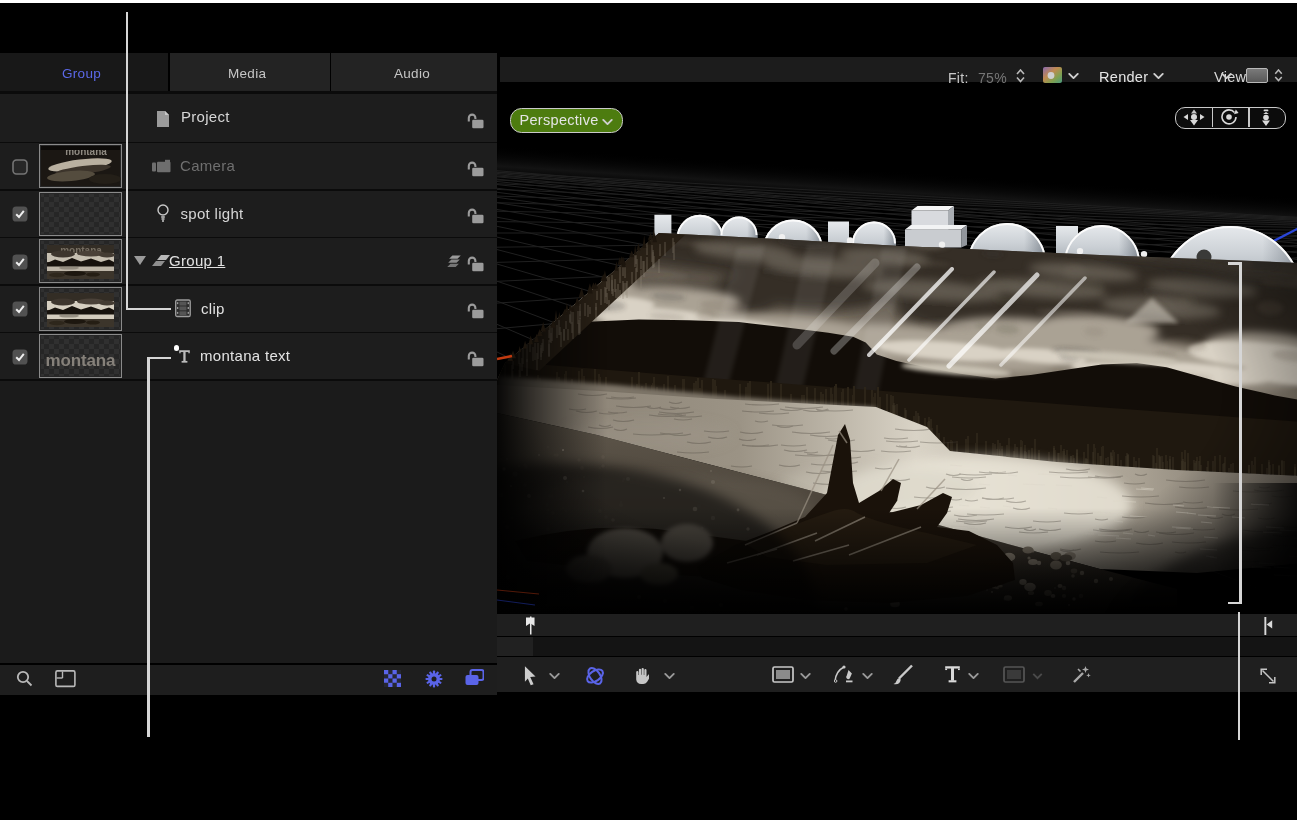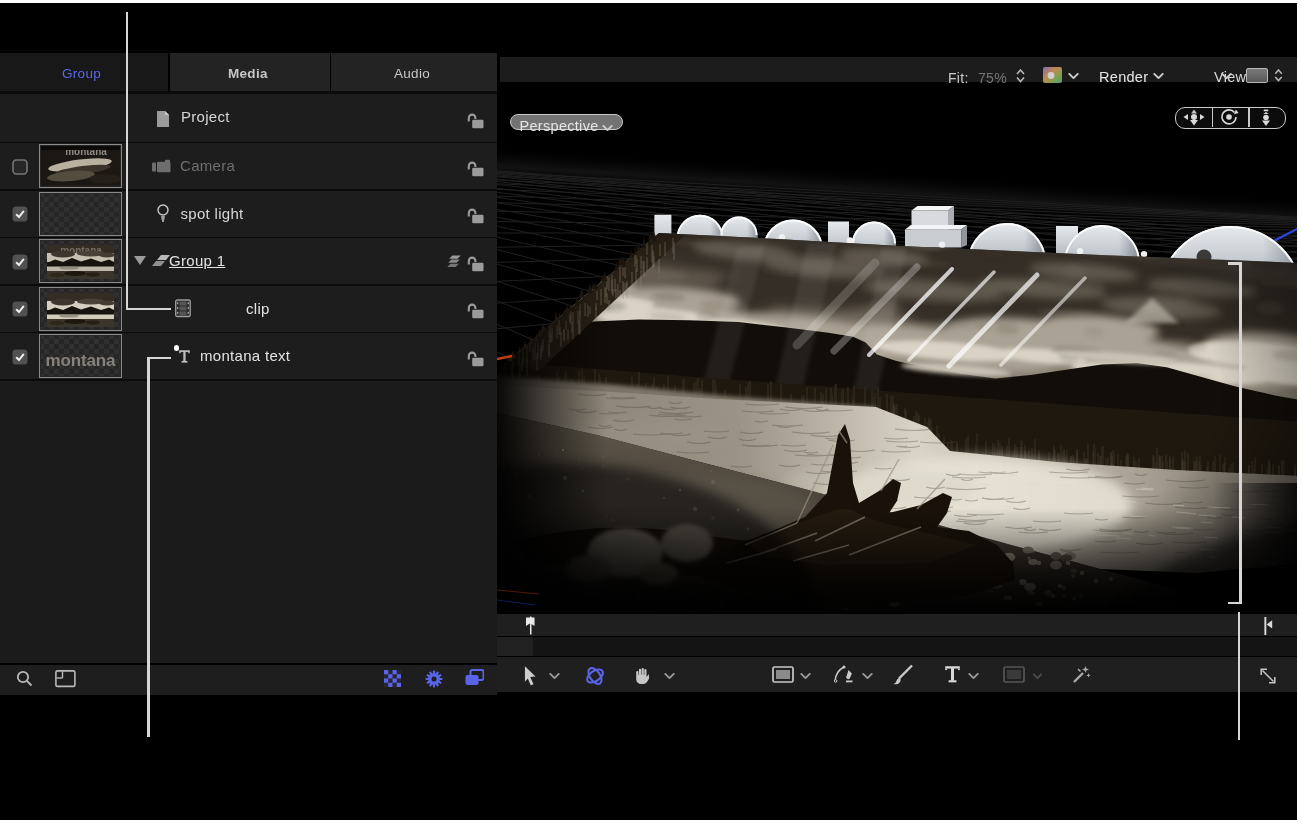--- a/index.html
+++ b/index.html
@@ -1,19 +1,19 @@
 <!DOCTYPE html>
 <html><head><meta charset="utf-8"><style>html,body{margin:0;padding:0;background:#fff;width:1302px;height:826px;overflow:hidden}*{box-sizing:border-box;font-family:"Liberation Sans",sans-serif}span{transform:translateZ(0)}.abs{position:absolute}</style></head><body>
 <div class="abs" style="left:0;top:0;width:1302px;height:826px;background:#000">
     <div class="abs" style="left:0;top:50px;width:497px;height:41px;background:#000">
       <div class="abs" style="left:0;top:3px;width:168px;height:38px;background:#181818"></div>
       <div class="abs" style="left:169.5px;top:3px;width:160px;height:38px;background:#232323"></div>
       <div class="abs" style="left:331px;top:3px;width:166px;height:38px;background:#232323"></div>
       <span style="position:absolute;left:62px;top:16px;font-size:13.5px;color:#5b68e8;font-weight:400;letter-spacing:0.3px;white-space:nowrap;">Group</span>
-      <span style="position:absolute;left:228px;top:16px;font-size:13.5px;color:#c6c6c6;font-weight:700;letter-spacing:0.3px;white-space:nowrap;">Media</span>
+      <span style="position:absolute;left:228px;top:16px;font-size:13.5px;color:#c6c6c6;font-weight:400;letter-spacing:0.3px;white-space:nowrap;">Media</span>
       <span style="position:absolute;left:394px;top:16px;font-size:13.5px;color:#c6c6c6;font-weight:400;letter-spacing:0.3px;white-space:nowrap;">Audio</span>
     </div>
     <div class="abs" style="left:0;top:91px;width:497px;height:572px;background:#0b0b0b">
       <div class="abs" style="left:0;top:3px;width:497px;height:285px;background:#1d1d1d"></div>
       <div class="abs" style="left:0;top:288px;width:497px;height:284px;background:#1b1b1b"></div>
       <div class="abs" style="left:0;top:50.5px;width:497px;height:1.5px;background:#0b0b0b"></div>
       <div class="abs" style="left:0;top:98px;width:497px;height:1.5px;background:#0b0b0b"></div>
       <div class="abs" style="left:0;top:145.5px;width:497px;height:1.5px;background:#0b0b0b"></div>
       <div class="abs" style="left:0;top:193px;width:497px;height:1.5px;background:#0b0b0b"></div>
       <div class="abs" style="left:0;top:240.5px;width:497px;height:1.5px;background:#0b0b0b"></div>
@@ -176,21 +176,21 @@
         <rect x="4.6" y="12.4" width="7.2" height="4" fill="#555"></rect>
         <g fill="#9b9b9b">
           <rect x="2" y="3" width="1.4" height="2"></rect>
           <rect x="2" y="8" width="1.4" height="2"></rect>
           <rect x="2" y="13" width="1.4" height="2"></rect>
           <rect x="13" y="3" width="1.4" height="2"></rect>
           <rect x="13" y="8" width="1.4" height="2"></rect>
           <rect x="13" y="13" width="1.4" height="2"></rect>
         </g>
       </svg>
-      <span style="position:absolute;left:201px;top:15.5px;font-size:15px;color:#e2e2e2;font-weight:400;letter-spacing:0.3px;white-space:nowrap;margin-left:45px;">clip</span>
+      <span style="position:absolute;left:201px;top:15.5px;font-size:15px;color:#e2e2e2;font-weight:400;letter-spacing:0.3px;white-space:nowrap;">clip</span>
       <svg style="position:absolute;left:466px;top:18px" width="18" height="17" viewBox="0 0 18 17">
         <path d="M2.8 9.5 v-3.6 a3.3 3.3 0 0 1 6.6 0 v1.2" fill="none" stroke="#9b9b9b" stroke-width="2.1"></path>
         <rect x="6.2" y="7.8" width="11.3" height="8.4" rx="1.3" fill="#9b9b9b"></rect>
       </svg>
     </div>
     <div style="position:absolute;left:0;top:331.5px;width:497px;height:47.5px">
       <svg style="position:absolute;left:11.5px;top:17px" width="16" height="16" viewBox="0 0 16 16">
         <rect x="0.5" y="0.5" width="15" height="15" rx="3.6" fill="#515151"></rect>
         <path d="M4.2 8.2 L7 11 L11.8 4.8" fill="none" stroke="#efefef" stroke-width="2"></path>
       </svg>
@@ -1451,21 +1451,21 @@
         <polygon points="43.5,238.6 46.2,228.9 48.8,238.6"></polygon>
         <polygon points="124.7,174.3 126.7,163.5 128.7,174.3"></polygon>
         <polygon points="150.5,151.4 152.3,145.0 154.1,151.4"></polygon>
         <polygon points="117.5,177.7 119.4,168.4 121.3,177.7"></polygon>
         <polygon points="90.0,200.4 92.9,190.3 95.7,200.4"></polygon>
       </g>
       <line x1="0" y1="266" x2="15" y2="263" stroke="#c23a10" stroke-width="2.6"></line>
       <line x1="0" y1="507" x2="38" y2="512" stroke="#2338b0" stroke-width="1.2" opacity="0.5"></line>
       <line x1="0" y1="497" x2="42" y2="501" stroke="#a03010" stroke-width="1.2" opacity="0.5"></line>
     </svg>
-    <div class="abs" style="left:510px;top:114px;width:113px;height:16px;border:1.5px solid #c9c9c9;border-radius:11.5px;background:#737373">
+    <div class="abs" style="left:510px;top:108px;width:113px;height:25px;border:1.5px solid #c9c9c9;border-radius:11.5px;background:#4d7c0f">
       <span style="position:absolute;left:8.5px;top:3px;font-size:14.5px;color:#e5e5e5;font-weight:400;letter-spacing:0.3px;white-space:nowrap;">Perspective</span>
       <svg style="position:absolute;left:91px;top:8.5px" width="11" height="8" viewBox="0 0 11 8.5">
         <path d="M1 2 L5.5 6.5 L10 2" fill="none" stroke="#cfcfcf" stroke-width="2" stroke-linecap="round" stroke-linejoin="round"></path>
       </svg>
     </div>
     <div class="abs" style="left:1175px;top:107px;width:111px;height:22px;border:1.5px solid #c9c9c9;border-radius:10px;background:#0c0c0c">
       <div class="abs" style="left:35.5px;top:0;width:1.5px;height:19px;background:#c9c9c9"></div>
       <div class="abs" style="left:72px;top:0;width:1.5px;height:19px;background:#c9c9c9"></div>
       <svg style="position:absolute;left:6.5px;top:1px" width="22" height="17" viewBox="0 0 22 17">
         <g fill="#d9d9d9">

